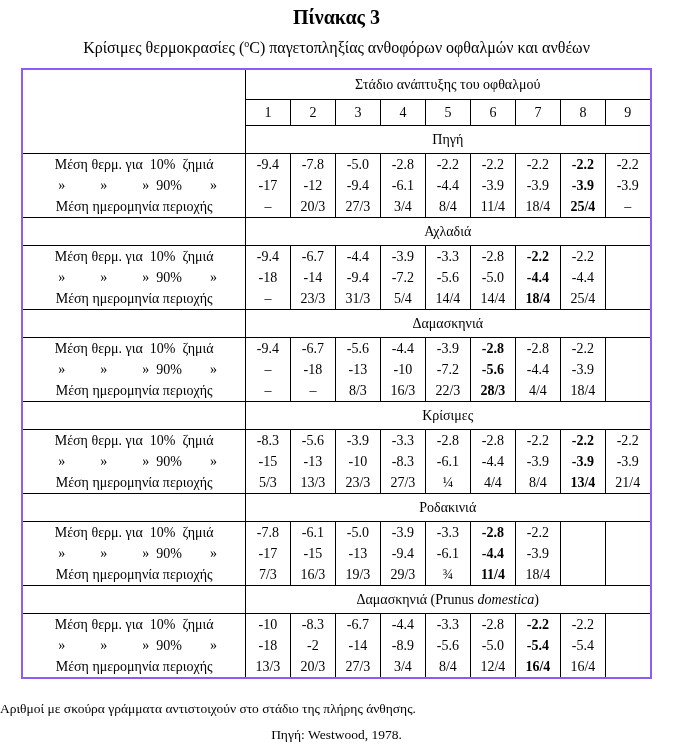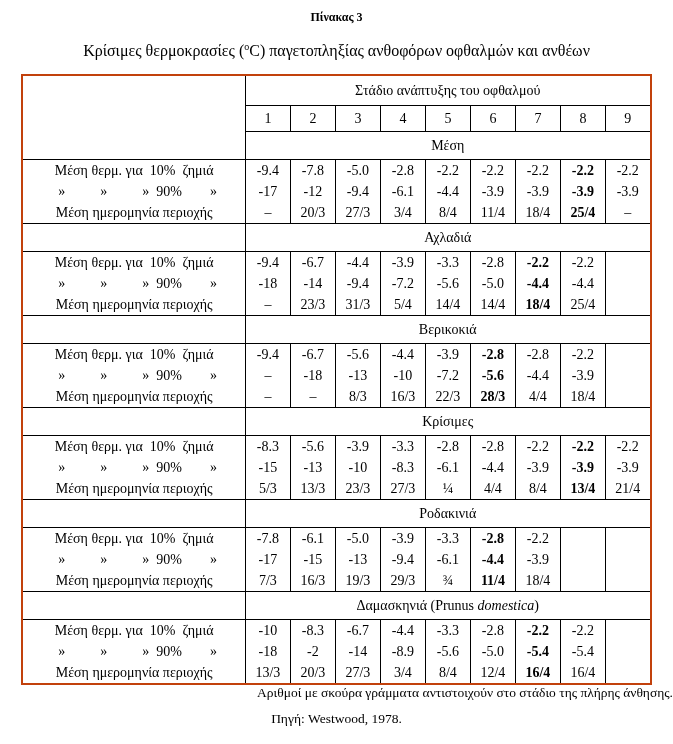--- a/index.html
+++ b/index.html
@@ -13,39 +13,39 @@
     width: 673px;
     height: 744px;
     overflow: hidden;
   }
   .page {
     padding-top: 7px;
   }
   .title {
     text-align: center;
     font-weight: bold;
-    font-size: 12px;
+    font-size: 20px;
     line-height: 20px;
   }
   .subtitle {
     text-align: center;
     font-size: 16px;
-    line-height: 29px;
+    line-height: 23px;
     margin-top: 5px;
   }
   .subtitle sup {
     font-size: 10px;
     vertical-align: super;
   }
   table.frost {
     border-collapse: collapse;
     table-layout: fixed;
     width: 628px;
     margin: 9px auto 0 auto;
-    border: 2px solid #c2410c;
+    border: 2px solid #8b5cf6;
   }
   table.frost td {
     padding: 0;
     text-align: center;
     font-size: 14px;
     overflow: hidden;
   }
   td.corner {
     border-right: 1px solid #000;
   }
@@ -82,23 +82,23 @@
   td.vcell {
     border-left: 1px solid #000;
     border-right: 1px solid #000;
     height: 21px;
     line-height: 21px;
   }
   td.vcell.b {
     font-weight: bold;
   }
   .footnote {
-    text-align: right;
+    text-align: left;
     font-size: 13.5px;
-    margin-top: 0;
+    margin-top: 22px;
   }
   .source {
     text-align: center;
     font-size: 13.5px;
     margin-top: 10px;
   }
   .italic { font-style: italic; text-align: right; }
 </style>
 </head>
 <body>
@@ -137,21 +137,21 @@
           <td class="num">5</td>
           <td class="num">6</td>
           <td class="num">7</td>
           <td class="num">8</td>
           <td class="num">9</td>
         </tr>
       </tbody>
       <tbody>
         <tr>
           <td class="lblE first"></td>
-          <td class="species" colspan="9">Μέση</td>
+          <td class="species" colspan="9">Πηγή</td>
         </tr>
         <tr>
           <td class="lbl">Μέση θερμ. για  10%  ζημιά</td>
           <td class="vcell">-9.4</td>
           <td class="vcell">-7.8</td>
           <td class="vcell">-5.0</td>
           <td class="vcell">-2.8</td>
           <td class="vcell">-2.2</td>
           <td class="vcell">-2.2</td>
           <td class="vcell">-2.2</td>
@@ -221,21 +221,21 @@
           <td class="vcell">14/4</td>
           <td class="vcell">14/4</td>
           <td class="vcell b">18/4</td>
           <td class="vcell">25/4</td>
           <td class="vcell"></td>
         </tr>
       </tbody>
       <tbody>
         <tr>
           <td class="lblE"></td>
-          <td class="species" colspan="9">Βερικοκιά</td>
+          <td class="species" colspan="9">Δαμασκηνιά</td>
         </tr>
         <tr>
           <td class="lbl">Μέση θερμ. για  10%  ζημιά</td>
           <td class="vcell">-9.4</td>
           <td class="vcell">-6.7</td>
           <td class="vcell">-5.6</td>
           <td class="vcell">-4.4</td>
           <td class="vcell">-3.9</td>
           <td class="vcell b">-2.8</td>
           <td class="vcell">-2.8</td>

